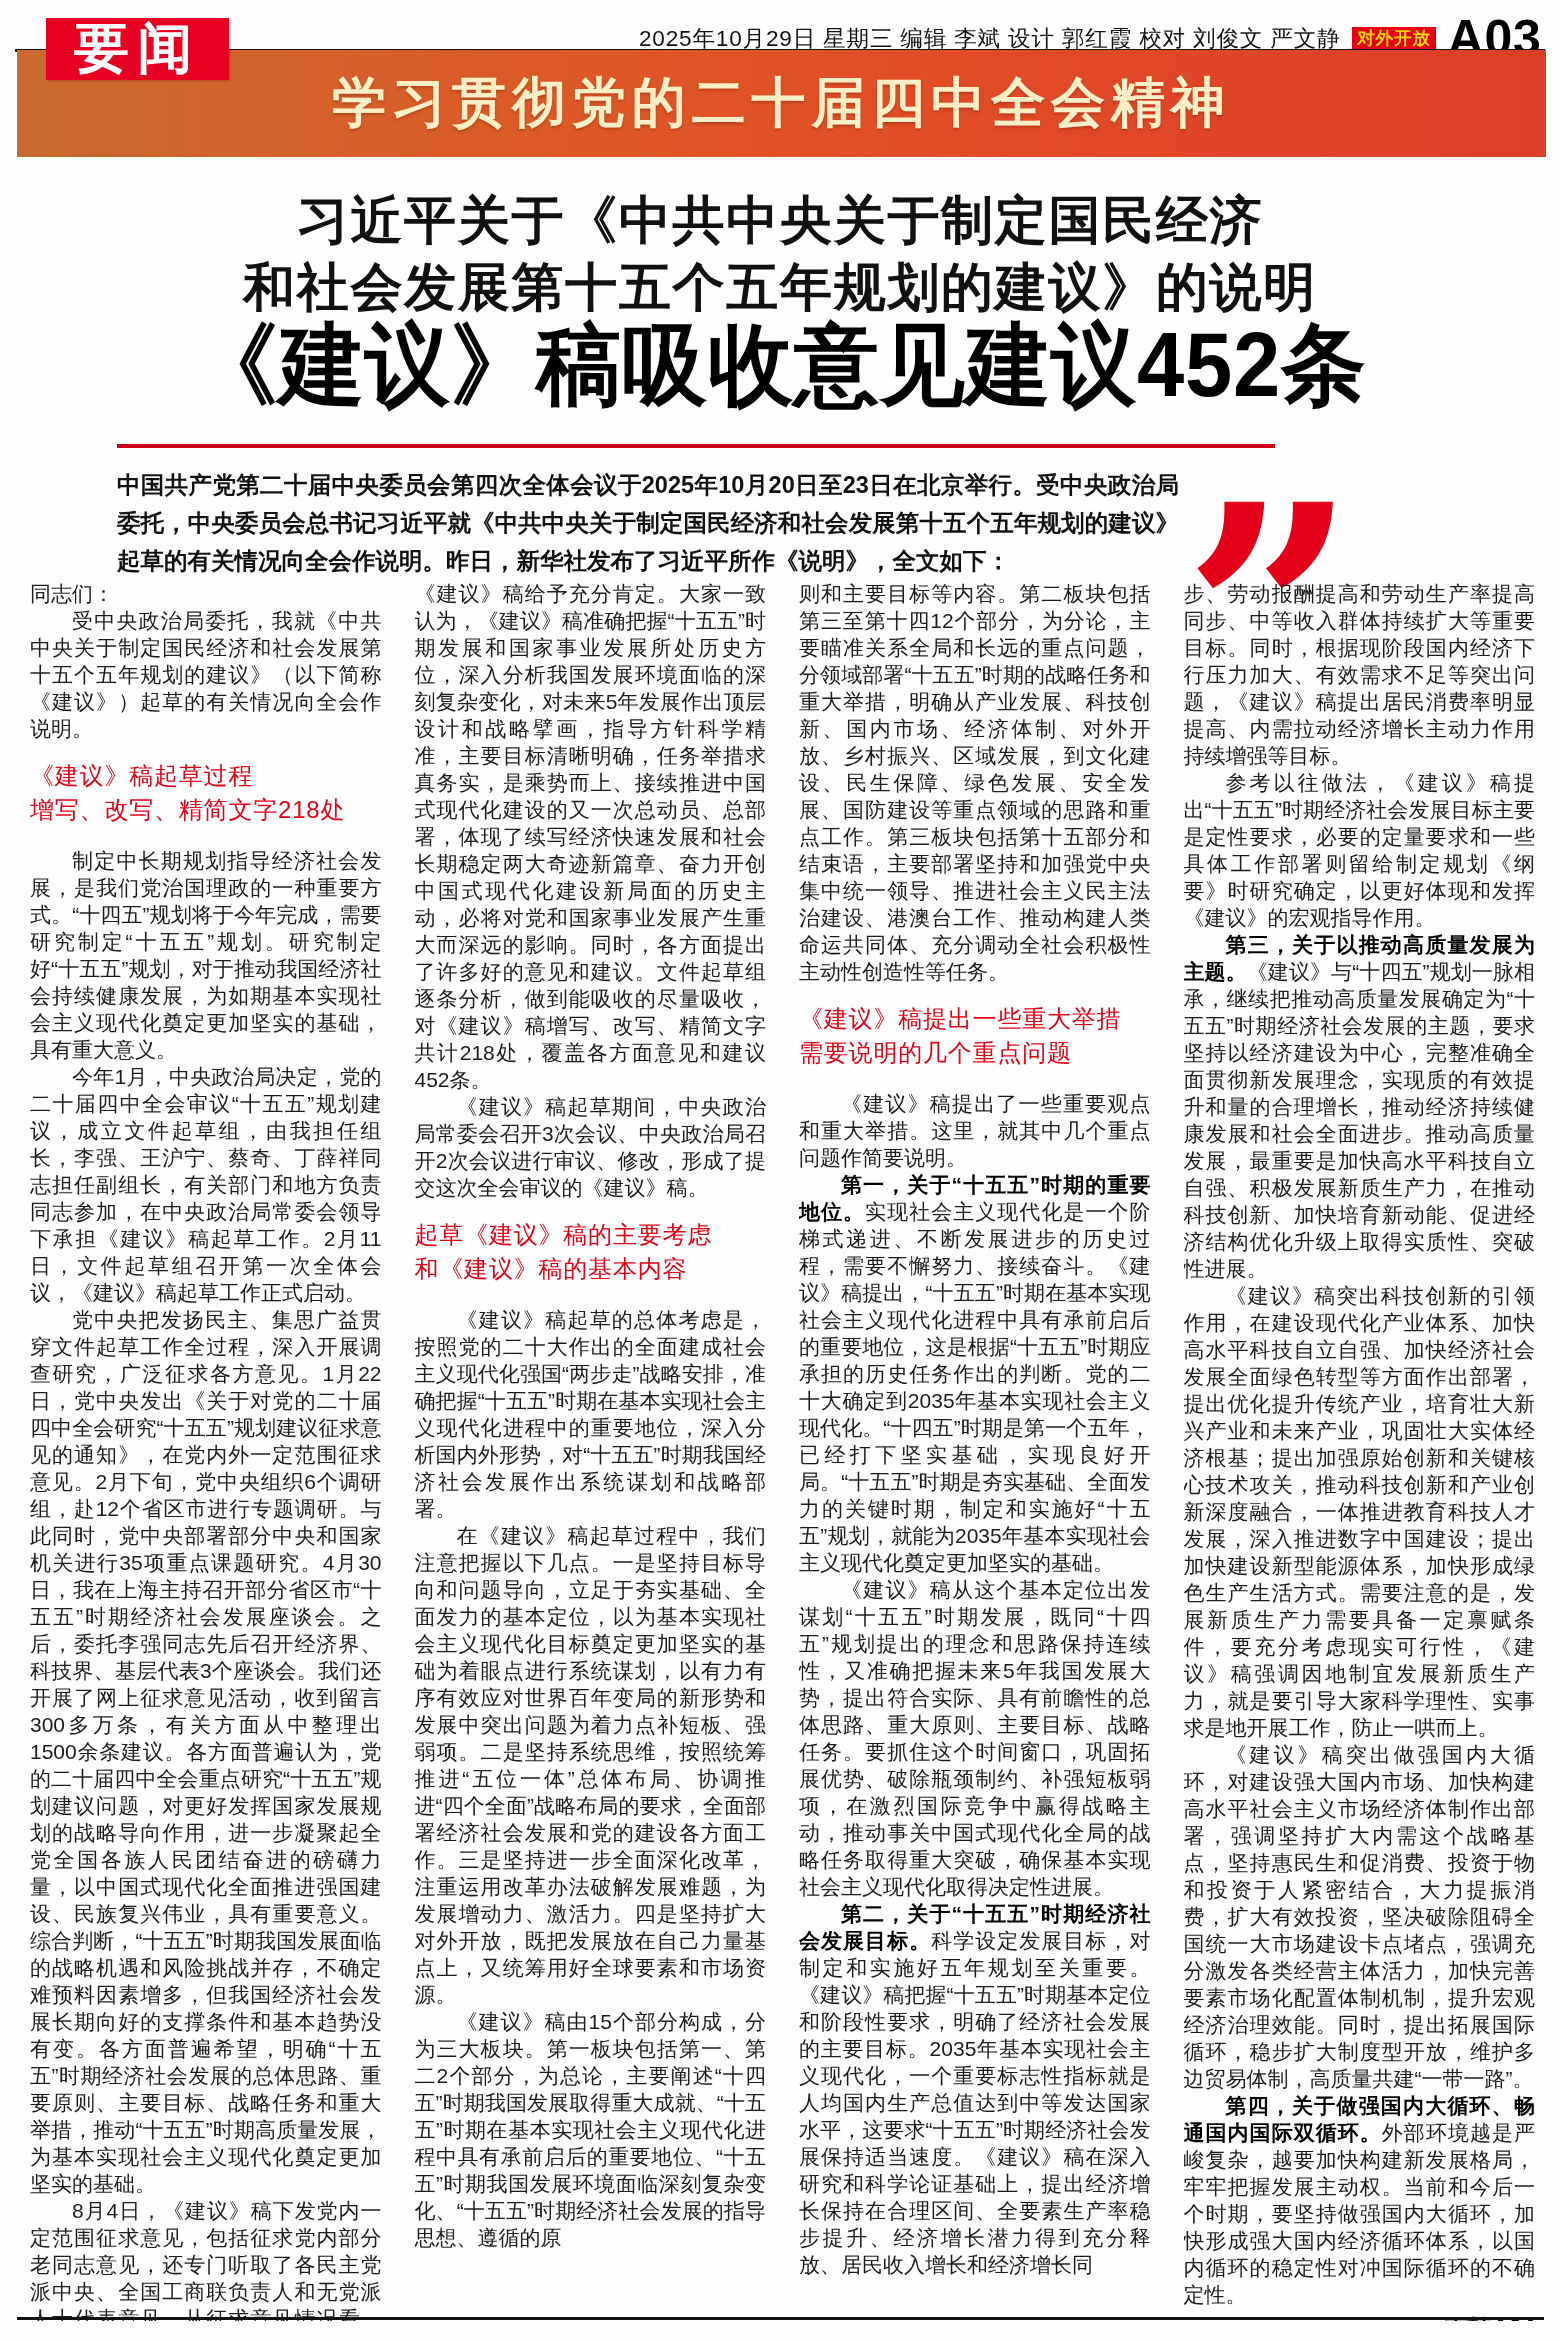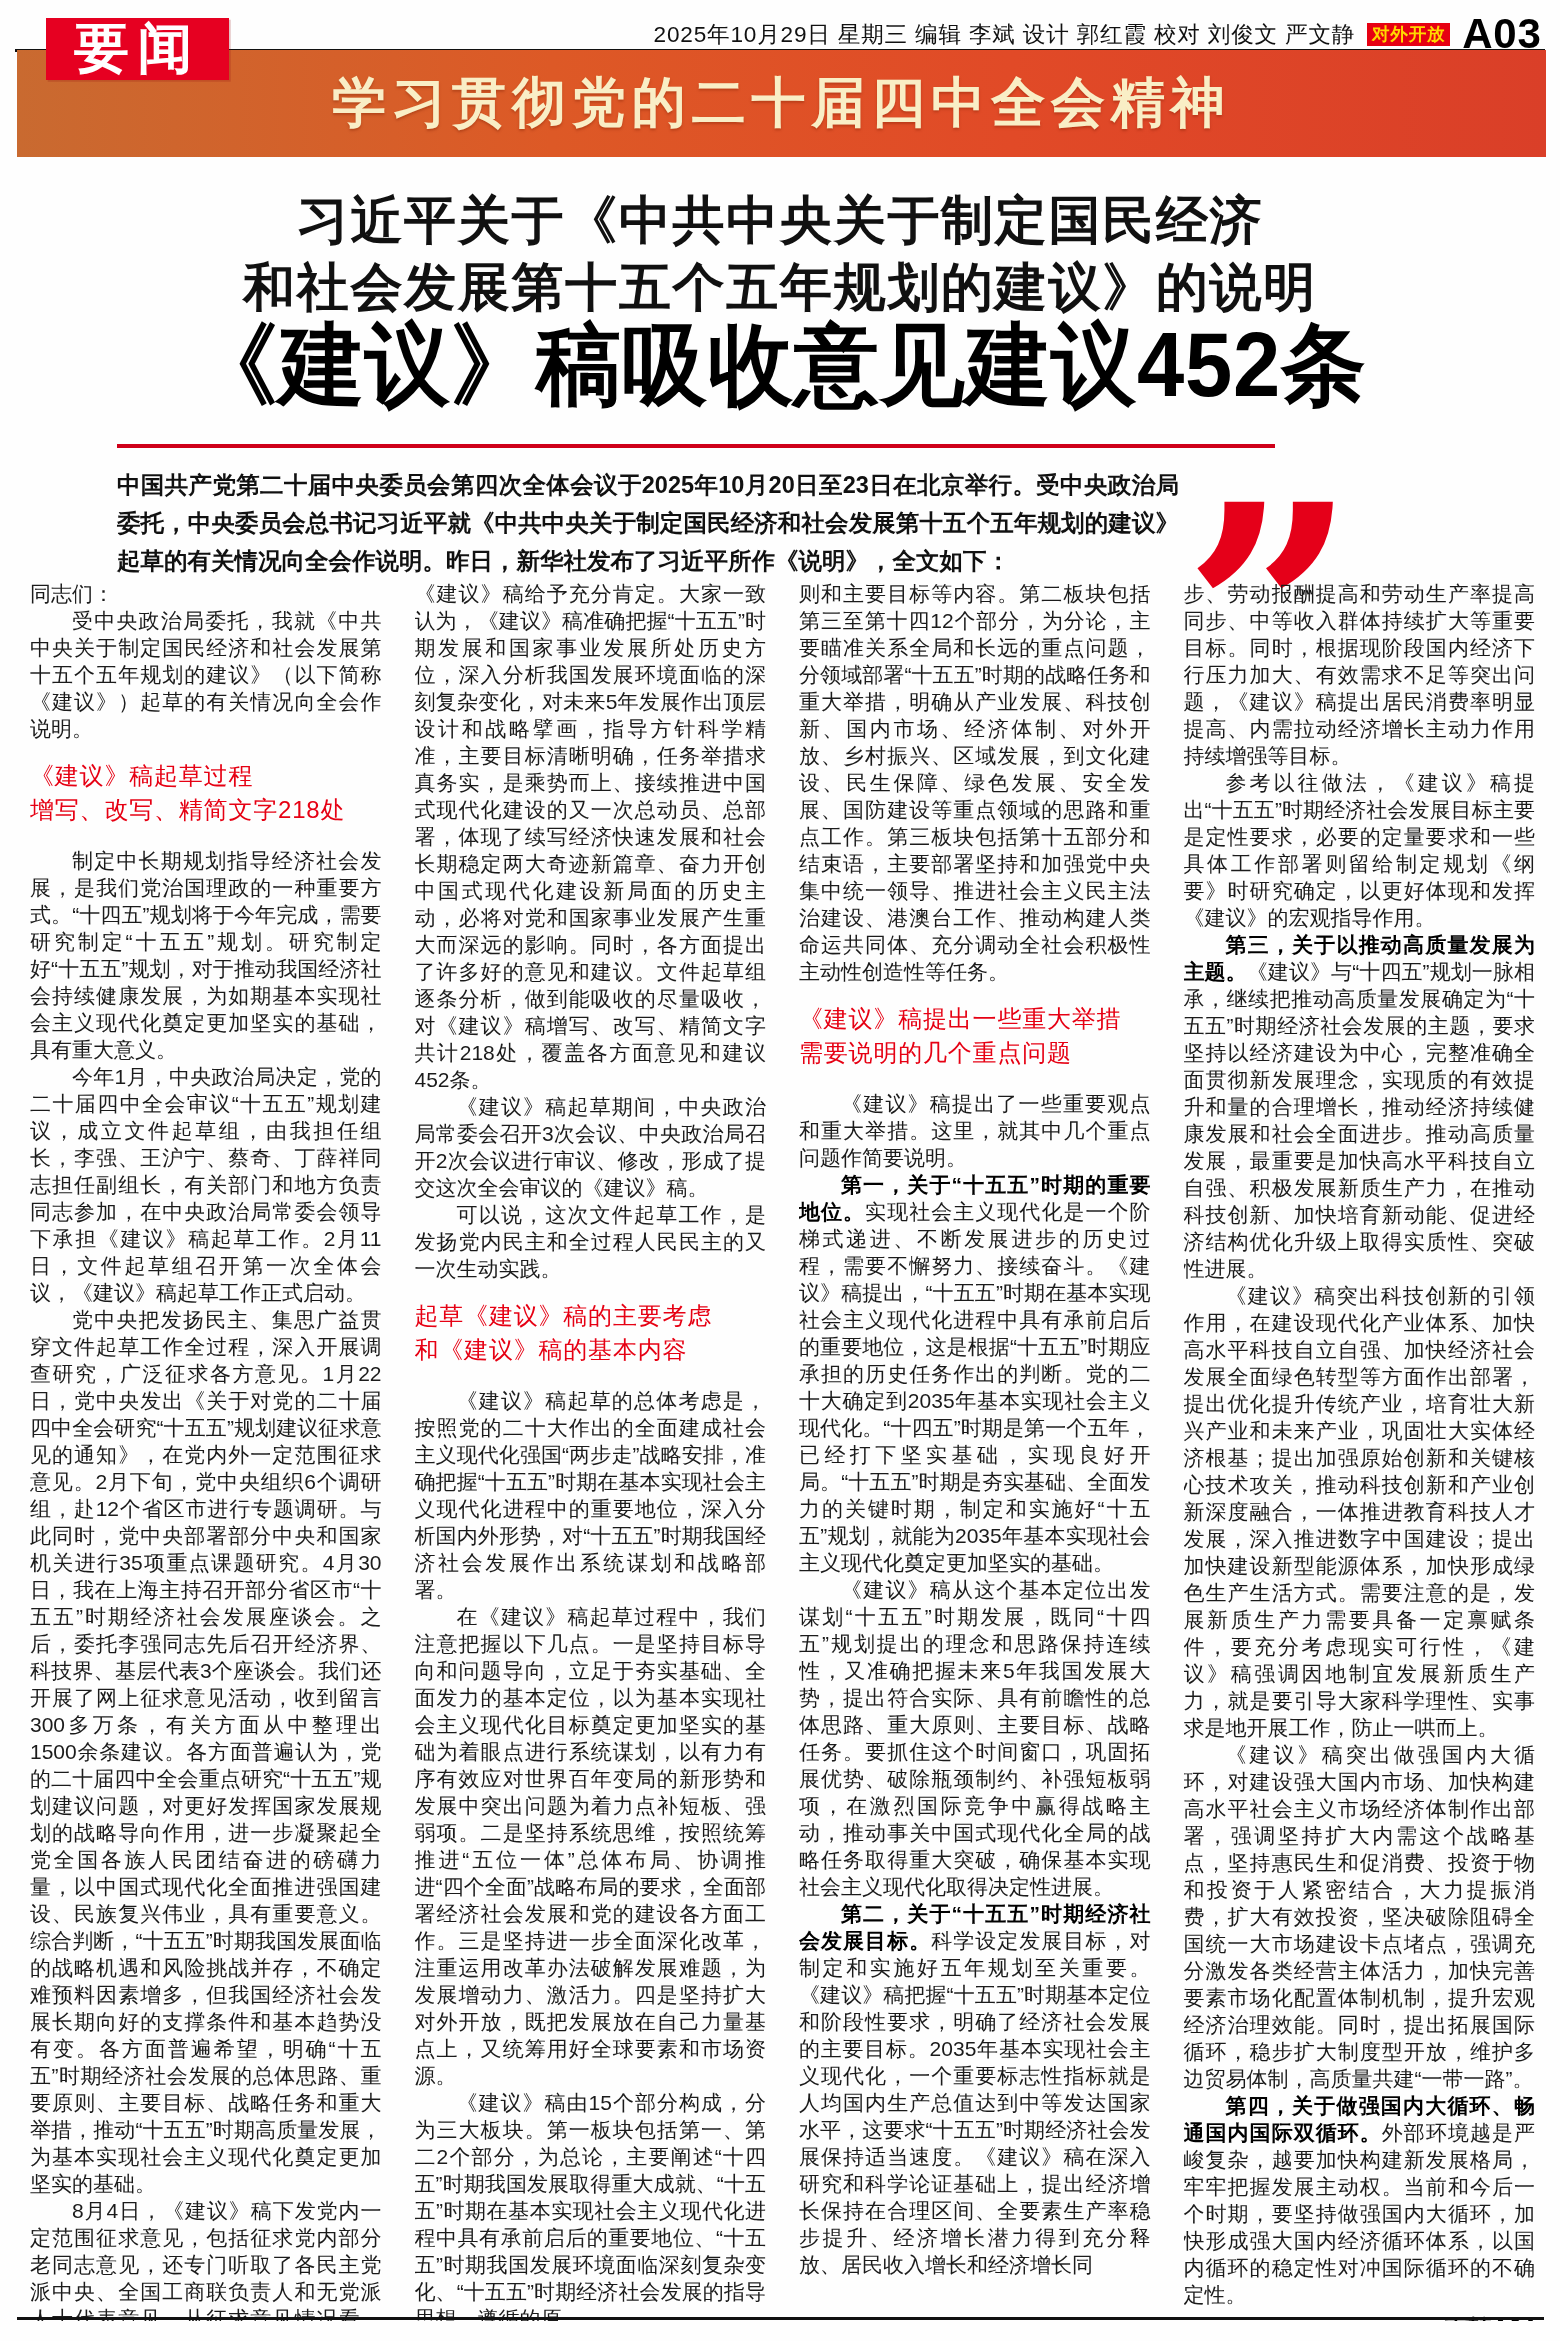--- a/index.html
+++ b/index.html
@@ -11,21 +11,21 @@
   }
   .abs { position:absolute; }
 
   
   .meta-row { top:13.4px; right:18.4px; display:flex; align-items:center; gap:11.7px; }
   .meta-text { font-size:22.6px; color:#111; letter-spacing:0.8px; }
   .masthead-logo {
     background:#e60012; color:#ffd800; font-weight:bold; font-size:17.6px;
     padding:2.5px 5px; letter-spacing:0.8px; line-height:1;
   }
-  .page-no { font-size:42px; font-weight:900; color:#000; line-height:1; letter-spacing:0.8px; }
+  .page-no { font-size:50px; font-weight:900; color:#000; line-height:1; letter-spacing:0.8px; }
 
   .top-rule { top:49px; left:15px; width:1530px; height:2.5px; background:#111; }
 
   
   .banner {
     top:50px; left:17px; width:1529px; height:107px;
     background:linear-gradient(90deg,#c96a30 0%,#dd5926 35%,#e14a27 65%,#da3f28 100%);
     display:flex; align-items:center; justify-content:center;
   }
   .banner-text {
@@ -114,21 +114,20 @@
         <div>增写、改写、精简文字218处</div>
       </div>
       <p class="para">制定中长期规划指导经济社会发展，是我们党治国理政的一种重要方式。“十四五”规划将于今年完成，需要研究制定“十五五”规划。研究制定好“十五五”规划，对于推动我国经济社会持续健康发展，为如期基本实现社会主义现代化奠定更加坚实的基础，具有重大意义。</p>
       <p class="para">今年1月，中央政治局决定，党的二十届四中全会审议“十五五”规划建议，成立文件起草组，由我担任组长，李强、王沪宁、蔡奇、丁薛祥同志担任副组长，有关部门和地方负责同志参加，在中央政治局常委会领导下承担《建议》稿起草工作。2月11日，文件起草组召开第一次全体会议，《建议》稿起草工作正式启动。</p>
       <p class="para">党中央把发扬民主、集思广益贯穿文件起草工作全过程，深入开展调查研究，广泛征求各方意见。1月22日，党中央发出《关于对党的二十届四中全会研究“十五五”规划建议征求意见的通知》，在党内外一定范围征求意见。2月下旬，党中央组织6个调研组，赴12个省区市进行专题调研。与此同时，党中央部署部分中央和国家机关进行35项重点课题研究。4月30日，我在上海主持召开部分省区市“十五五”时期经济社会发展座谈会。之后，委托李强同志先后召开经济界、科技界、基层代表3个座谈会。我们还开展了网上征求意见活动，收到留言300多万条，有关方面从中整理出1500余条建议。各方面普遍认为，党的二十届四中全会重点研究“十五五”规划建议问题，对更好发挥国家发展规划的战略导向作用，进一步凝聚起全党全国各族人民团结奋进的磅礴力量，以中国式现代化全面推进强国建设、民族复兴伟业，具有重要意义。综合判断，“十五五”时期我国发展面临的战略机遇和风险挑战并存，不确定难预料因素增多，但我国经济社会发展长期向好的支撑条件和基本趋势没有变。各方面普遍希望，明确“十五五”时期经济社会发展的总体思路、重要原则、主要目标、战略任务和重大举措，推动“十五五”时期高质量发展，为基本实现社会主义现代化奠定更加坚实的基础。</p>
       <p class="para">8月4日，《建议》稿下发党内一定范围征求意见，包括征求党内部分老同志意见，还专门听取了各民主党派中央、全国工商联负责人和无党派人士代表意见。从征求意见情况看，各地区各部门对</p>
     </div>
     <div class="col">
       <p class="para no-indent">《建议》稿给予充分肯定。大家一致认为，《建议》稿准确把握“十五五”时期发展和国家事业发展所处历史方位，深入分析我国发展环境面临的深刻复杂变化，对未来5年发展作出顶层设计和战略擘画，指导方针科学精准，主要目标清晰明确，任务举措求真务实，是乘势而上、接续推进中国式现代化建设的又一次总动员、总部署，体现了续写经济快速发展和社会长期稳定两大奇迹新篇章、奋力开创中国式现代化建设新局面的历史主动，必将对党和国家事业发展产生重大而深远的影响。同时，各方面提出了许多好的意见和建议。文件起草组逐条分析，做到能吸收的尽量吸收，对《建议》稿增写、改写、精简文字共计218处，覆盖各方面意见和建议452条。</p>
       <p class="para">《建议》稿起草期间，中央政治局常委会召开3次会议、中央政治局召开2次会议进行审议、修改，形成了提交这次全会审议的《建议》稿。</p>
-      <p class="para">可以说，这次文件起草工作，是发扬党内民主和全过程人民民主的又一次生动实践。</p>
       <div class="subhead">
         <div>起草《建议》稿的主要考虑</div>
         <div>和《建议》稿的基本内容</div>
       </div>
       <p class="para">《建议》稿起草的总体考虑是，按照党的二十大作出的全面建成社会主义现代化强国“两步走”战略安排，准确把握“十五五”时期在基本实现社会主义现代化进程中的重要地位，深入分析国内外形势，对“十五五”时期我国经济社会发展作出系统谋划和战略部署。</p>
       <p class="para">在《建议》稿起草过程中，我们注意把握以下几点。一是坚持目标导向和问题导向，立足于夯实基础、全面发力的基本定位，以为基本实现社会主义现代化目标奠定更加坚实的基础为着眼点进行系统谋划，以有力有序有效应对世界百年变局的新形势和发展中突出问题为着力点补短板、强弱项。二是坚持系统思维，按照统筹推进“五位一体”总体布局、协调推进“四个全面”战略布局的要求，全面部署经济社会发展和党的建设各方面工作。三是坚持进一步全面深化改革，注重运用改革办法破解发展难题，为发展增动力、激活力。四是坚持扩大对外开放，既把发展放在自己力量基点上，又统筹用好全球要素和市场资源。</p>
       <p class="para">《建议》稿由15个部分构成，分为三大板块。第一板块包括第一、第二2个部分，为总论，主要阐述“十四五”时期我国发展取得重大成就、“十五五”时期在基本实现社会主义现代化进程中具有承前启后的重要地位、“十五五”时期我国发展环境面临深刻复杂变化、“十五五”时期经济社会发展的指导思想、遵循的原</p>
     </div>
     <div class="col">
       <p class="para no-indent">则和主要目标等内容。第二板块包括第三至第十四12个部分，为分论，主要瞄准关系全局和长远的重点问题，分领域部署“十五五”时期的战略任务和重大举措，明确从产业发展、科技创新、国内市场、经济体制、对外开放、乡村振兴、区域发展，到文化建设、民生保障、绿色发展、安全发展、国防建设等重点领域的思路和重点工作。第三板块包括第十五部分和结束语，主要部署坚持和加强党中央集中统一领导、推进社会主义民主法治建设、港澳台工作、推动构建人类命运共同体、充分调动全社会积极性主动性创造性等任务。</p>

